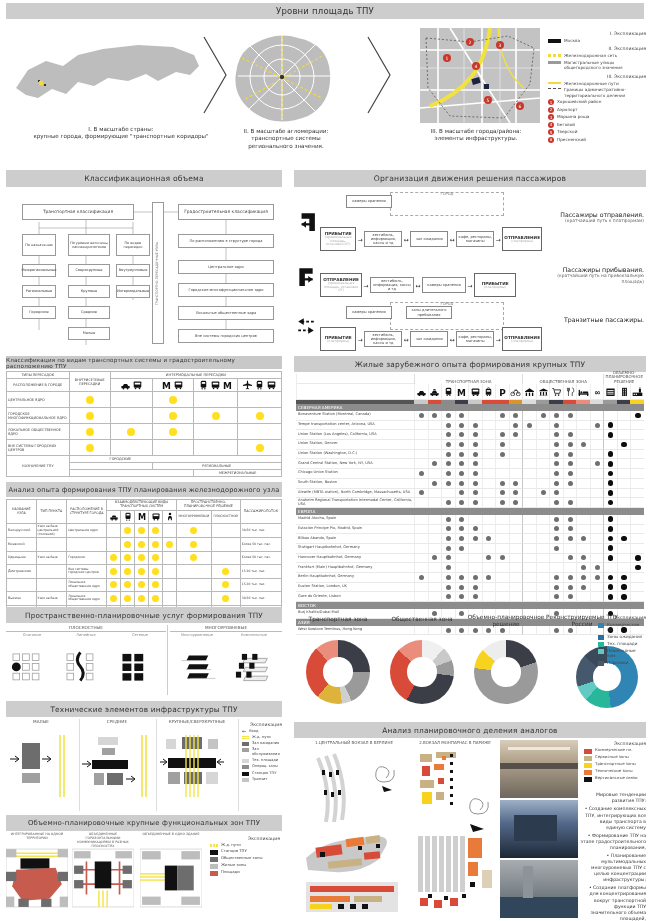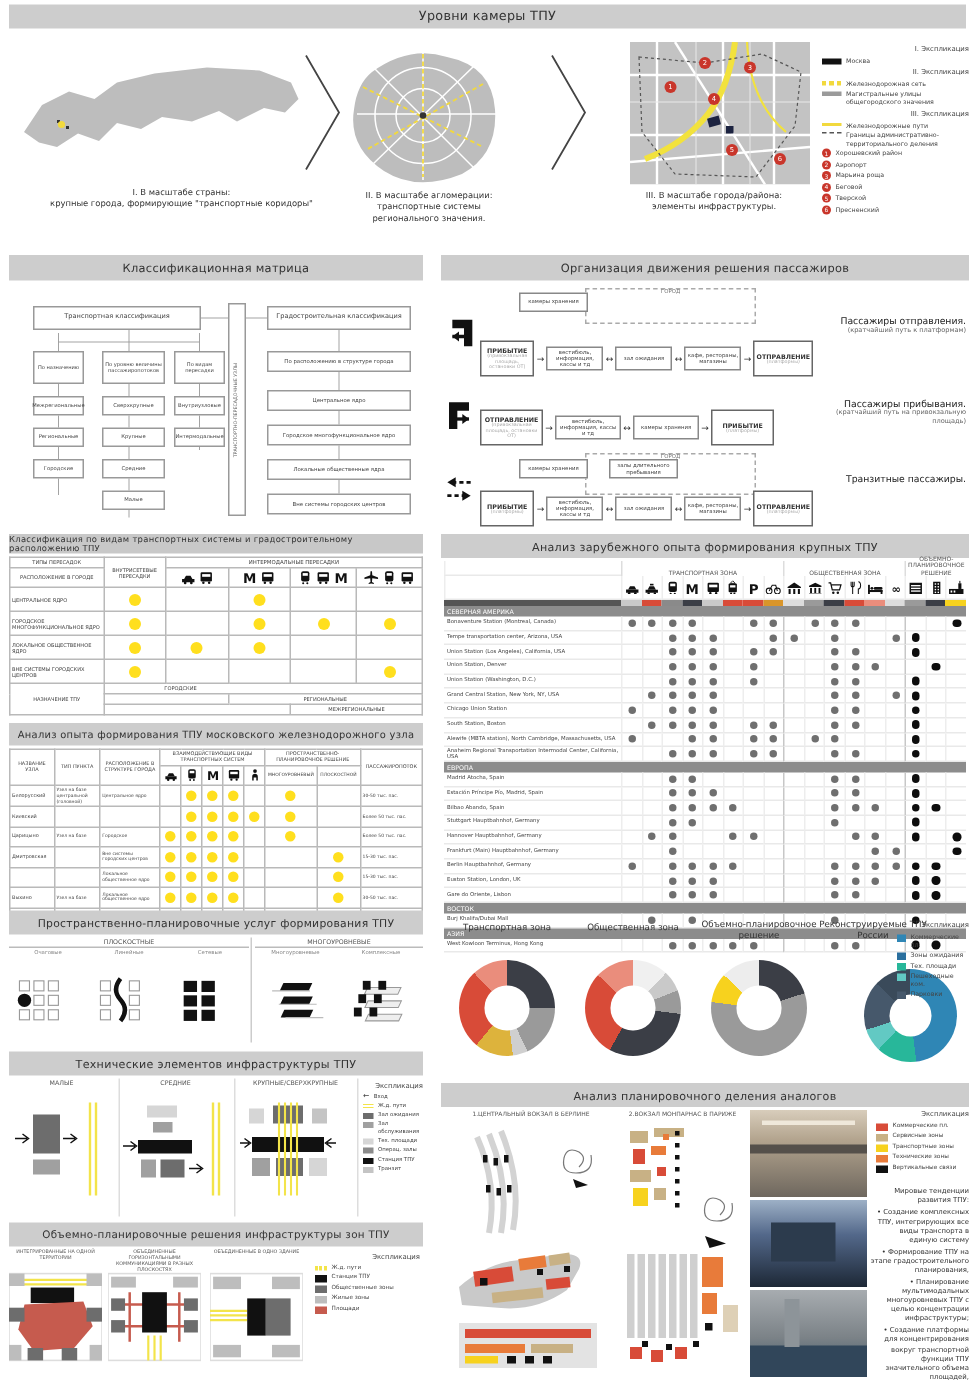--- a/index.html
+++ b/index.html
@@ -36,21 +36,21 @@
   .hole{position:absolute;left:27%;top:27%;width:46%;height:46%;border-radius:50%;background:#fff}
   .dtitle{position:absolute;font-size:5.8px;color:#333;text-align:center;line-height:1.25}
   .coltitle{font-size:4.2px;color:#555;text-align:center;line-height:1.2}
   .photo{position:absolute;width:78px}
   .trends{font-size:4.6px;color:#333;text-align:right;line-height:1.35}
   .vlabel{writing-mode:vertical-rl;transform:rotate(180deg);font-size:3.4px;color:#666;text-align:center}
 </style>
 </head>
 <body>
 
-<div class="bar" style="left:6px;top:3px;width:638px;height:16px;font-size:8.5px">Уровни камеры ТПУ</div>
+<div class="bar" style="left:6px;top:3px;width:638px;height:16px;font-size:8.5px">Уровни площадь ТПУ</div>
 
 <svg class="abs" style="left:8px;top:28px" width="195" height="95" viewBox="0 0 195 95">
   <path fill="#bdbdbd" d="M8 60 L20 42 L38 33 L55 38 L70 27 L95 21 L130 17 L165 19 L186 27 L191 38 L182 47 L168 44 L150 53 L138 46 L120 53 L100 50 L86 58 L70 54 L58 66 L44 61 L30 70 L18 67 Z"></path>
   <rect x="30" y="52" width="2" height="2" fill="#333"></rect>
   <rect x="36" y="56" width="2" height="2" fill="#333"></rect>
   <circle cx="33" cy="55" r="2.4" fill="#f2d93d"></circle>
 </svg>
 <svg class="abs" style="left:202px;top:35px" width="26" height="80" viewBox="0 0 26 80">
   <path d="M2 2 L24 40 L2 78" fill="none" stroke="#444" stroke-width="1.2"></path>
 </svg>
@@ -159,21 +159,21 @@
     <div class="lg-item">
       <span class="numc">5</span>
       <span>Тверской</span>
     </div>
     <div class="lg-item">
       <span class="numc">6</span>
       <span>Пресненский</span>
     </div>
   </div>
 
-<div class="bar" style="left:6px;top:170px;width:276px;height:17px;font-size:7.6px">Классификационная матрица</div>
+<div class="bar" style="left:6px;top:170px;width:276px;height:17px;font-size:7.6px">Классификационная объема</div>
 <div class="abs" id="matrix-canvas" style="left:6px;top:190px;width:276px;height:162px">
     <svg width="276" height="162" style="position: absolute; left: 0px; top: 0px;">
       <line x1="33" y1="32" x2="33" y2="44" stroke="#999" stroke-width=".6"></line>
       <line x1="80" y1="32" x2="80" y2="44" stroke="#999" stroke-width=".6"></line>
       <line x1="127" y1="32" x2="127" y2="44" stroke="#999" stroke-width=".6"></line>
       <line x1="33" y1="38" x2="127" y2="38" stroke="#999" stroke-width=".6"></line>
       <line x1="80" y1="24" x2="80" y2="32" stroke="#999" stroke-width=".6"></line>
       <line x1="33" y1="66" x2="33" y2="140" stroke="#999" stroke-width=".6"></line>
       <line x1="80" y1="66" x2="80" y2="155" stroke="#999" stroke-width=".6"></line>
       <line x1="127" y1="66" x2="127" y2="110" stroke="#999" stroke-width=".6"></line>
@@ -446,21 +446,21 @@
           <td colspan="3" style="font-size:3.4px">РЕГИОНАЛЬНЫЕ</td>
         </tr>
         <tr>
           <td colspan="3" style="border-right:none"></td>
           <td colspan="2" style="font-size:3.4px">МЕЖРЕГИОНАЛЬНЫЕ</td>
         </tr>
       </tbody>
     </table>
   </div>
 
-<div class="bar" style="left:6px;top:482px;width:276px;height:15px;font-size:6.6px">Анализ опыта формирования ТПУ московского железнодорожного узла</div>
+<div class="bar" style="left:6px;top:482px;width:276px;height:15px;font-size:6.6px">Анализ опыта формирования ТПУ планирования железнодорожного узла</div>
 <div class="abs" id="moscow-table-wrap" style="left:6px;top:499px;width:276px">
     <table class="t" style="width: 276px;">
       <tbody>
         <tr>
           <td rowspan="2" style="width:30px;font-size:3.3px">НАЗВАНИЕ УЗЛА</td>
           <td rowspan="2" style="width:34px;font-size:3.3px">ТИП ПУНКТА</td>
           <td rowspan="2" style="width:44px;font-size:3.3px">РАСПОЛОЖЕНИЕ В СТРУКТУРЕ ГОРОДА</td>
           <td colspan="5" style="font-size:3.3px">ВЗАИМОДЕЙСТВУЮЩИЕ ВИДЫ ТРАНСПОРТНЫХ СИСТЕМ</td>
           <td colspan="2" style="font-size:3.3px">ПРОСТРАНСТВЕННО-ПЛАНИРОВОЧНОЕ РЕШЕНИЕ</td>
           <td rowspan="2" style="width:42px;font-size:3.3px">ПАССАЖИРОПОТОК</td>
@@ -650,21 +650,21 @@
           <td>
             <div class="dotYs"></div>
           </td>
           <td></td>
           <td style="text-align:left;font-size:3px">30-50 тыс. пас.</td>
         </tr>
       </tbody>
     </table>
   </div>
 
-<div class="bar" style="left:294px;top:356px;width:352px;height:16px;font-size:7.4px">Анализ зарубежного опыта формирования крупных ТПУ</div>
+<div class="bar" style="left:294px;top:356px;width:352px;height:16px;font-size:7.4px">Жилые зарубежного опыта формирования крупных ТПУ</div>
 <div id="ftable" style="left:296px;top:374px;width:348px">
     <div class="fcell"></div>
     <div class="fgroup" style="grid-column: span 8; height: 10px;">ТРАНСПОРТНАЯ ЗОНА</div>
     <div class="fgroup" style="grid-column: span 6; height: 10px;">ОБЩЕСТВЕННАЯ ЗОНА</div>
     <div class="fgroup" style="grid-column: span 3; height: 10px;">ОБЪЕМНО-ПЛАНИРОВОЧНОЕ РЕШЕНИЕ</div>
     <div class="fcell"></div>
     <div class="fcell" style="height: 15px;">
       <svg width="11" height="9.9" viewBox="0 0 16 14" fill="#111">
         <path d="M2 8.5h12v3.2H2z"></path>
         <path d="M4 8.5l1.8-3h4.4l1.8 3z"></path>
@@ -1709,21 +1709,21 @@
         <span class="sw" style="width: 7px; height: 4px; background: rgb(17, 17, 17);"></span>
         <span>Станция ТПУ</span>
       </div>
       <div class="lg-item" style="font-size: 3.6px;">
         <span class="sw" style="width: 7px; height: 4px; background: rgb(196, 196, 196);"></span>
         <span>Транзит</span>
       </div>
     </div>
   </div>
 
-<div class="bar" style="left:6px;top:815px;width:276px;height:16px;font-size:6.9px">Объемно-планировочные решения инфраструктуры зон ТПУ</div>
+<div class="bar" style="left:6px;top:815px;width:276px;height:16px;font-size:6.9px">Объемно-планировочные крупные функциональных зон ТПУ</div>
 <div class="abs" id="vol-canvas" style="left:6px;top:833px;width:276px;height:86px">
     <div class="abs coltitle" style="left: 0px; top: 0px; width: 62px; font-size: 3.2px;">ИНТЕГРИРОВАННЫЕ НА ОДНОЙ ТЕРРИТОРИИ</div>
     <div class="abs coltitle" style="left: 66px; top: 0px; width: 62px; font-size: 3.2px;">ОБЪЕДИНЕННЫЕ ГОРИЗОНТАЛЬНЫМИ КОММУНИКАЦИЯМИ В РАЗНЫХ ПЛОСКОСТЯХ</div>
     <div class="abs coltitle" style="left: 134px; top: 0px; width: 62px; font-size: 3.2px;">ОБЪЕДИНЕННЫЕ В ОДНО ЗДАНИЕ</div>
     <div class="abs" style="left: 0px; top: 14px;"><svg width="62" height="62" viewBox="0 0 60 56">
         <rect x="0" y="0" width="60" height="56" fill="#fff" stroke="#ddd"></rect>
         <g stroke="#f3e44a" stroke-width="1.4">
           <path d="M0 4 H60"></path>
           <path d="M0 7 H60"></path>
         </g>

